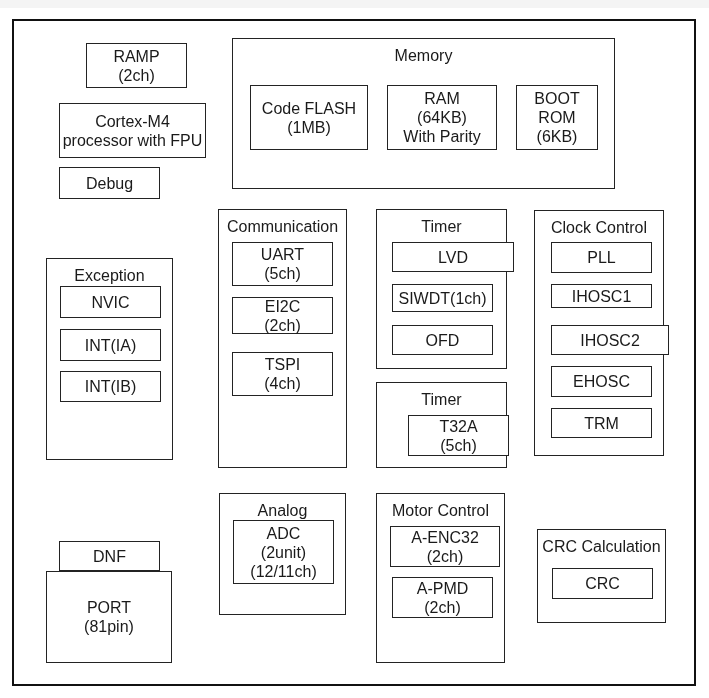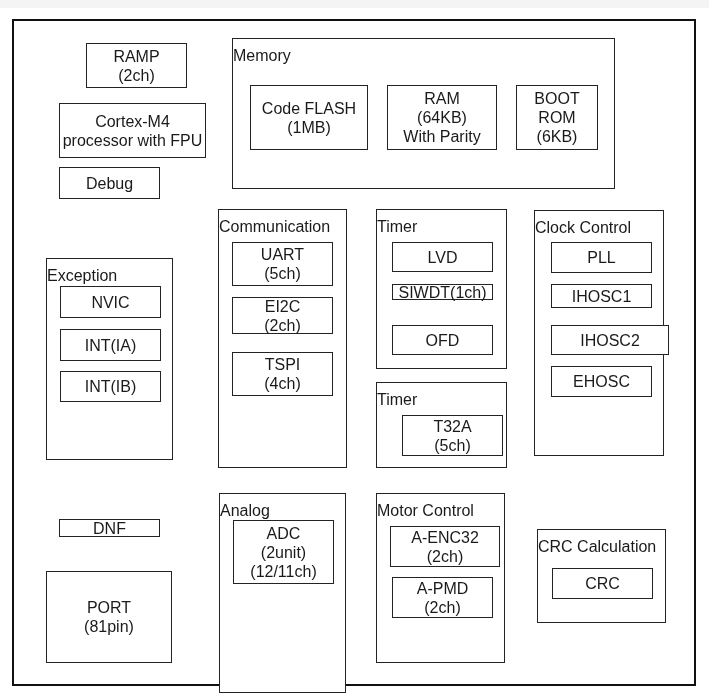--- a/index.html
+++ b/index.html
@@ -45,38 +45,38 @@
   .group {
     position: absolute;
     box-sizing: border-box;
     border: 1.5px solid #232323;
     background: #ffffff;
   }
   .gtitle {
     position: absolute;
     left: 0; right: 0;
     top: 7px;
-    text-align: left;
+    text-align: center;
     white-space: nowrap;
   }
 </style>
 </head>
 <body>
 
 <div class="stage">
   <div class="topstrip"></div>
   <div class="outline"></div>
 
   <div class="box" style="left:86px;top:43px;width:101px;height:45px">RAMP
 (2ch)</div>
   <div class="box" style="left:59px;top:103px;width:147px;height:55px">Cortex-M4
 processor with FPU</div>
   <div class="box" style="left:59px;top:167px;width:101px;height:32px">Debug</div>
   <div class="box" style="left:57px;top:437px;width:101px;height:20px">DMAC</div>
-  <div class="box" style="left:59px;top:519px;width:101px;height:18px">DNF</div>
+  <div class="box" style="left:59px;top:541px;width:101px;height:30px">DNF</div>
   <div class="box" style="left:46px;top:571px;width:126px;height:92px">PORT
 (81pin)</div>
 
   <div class="group" style="left:46px;top:258px;width:127px;height:202px">
     <div class="gtitle">Exception</div>
     <div class="box" style="left:13px;top:27px;width:101px;height:32px">NVIC</div>
     <div class="box" style="left:13px;top:112px;width:101px;height:31px">INT(IB)</div>
     <div class="box" style="left:13px;top:70px;width:101px;height:32px">INT(IA)</div>
   </div>
 
@@ -97,40 +97,41 @@
     <div class="box" style="left:13px;top:32px;width:101px;height:44px">UART
 (5ch)</div>
     <div class="box" style="left:13px;top:87px;width:101px;height:37px">EI2C
 (2ch)</div>
     <div class="box" style="left:13px;top:142px;width:101px;height:44px">TSPI
 (4ch)</div>
   </div>
 
   <div class="group" style="left:376px;top:209px;width:131px;height:160px">
     <div class="gtitle">Timer</div>
-    <div class="box" style="left:15px;top:32px;width:101px;height:30px">LVD</div>
-    <div class="box" style="left:15px;top:74px;width:101px;height:16px">SIWDT(1ch)</div>
+    <div class="box" style="left:15px;top:32px;width:122px;height:30px">LVD</div>
+    <div class="box" style="left:15px;top:74px;width:101px;height:28px">SIWDT(1ch)</div>
     <div class="box" style="left:15px;top:115px;width:101px;height:30px">OFD</div>
   </div>
 
   <div class="group" style="left:376px;top:382px;width:131px;height:86px">
     <div class="gtitle">Timer</div>
-    <div class="box" style="left:25px;top:32px;width:101px;height:41px">T32A
+    <div class="box" style="left:31px;top:32px;width:101px;height:41px">T32A
 (5ch)</div>
   </div>
 
   <div class="group" style="left:534px;top:210px;width:130px;height:246px">
     <div class="gtitle">Clock Control</div>
     <div class="box" style="left:16px;top:31px;width:101px;height:31px">PLL</div>
     <div class="box" style="left:16px;top:73px;width:101px;height:24px">IHOSC1</div>
     <div class="box" style="left:16px;top:114px;width:118px;height:30px">IHOSC2</div>
     <div class="box" style="left:16px;top:155px;width:101px;height:31px">EHOSC</div>
+    <div class="box" style="left:16px;top:197px;width:101px;height:30px">TRM</div>
   </div>
 
-  <div class="group" style="left:219px;top:493px;width:127px;height:200px">
+  <div class="group" style="left:219px;top:493px;width:127px;height:122px">
     <div class="gtitle">Analog</div>
     <div class="box" style="left:13px;top:26px;width:101px;height:64px">ADC
 (2unit)
 (12/11ch)</div>
   </div>
 
   <div class="group" style="left:376px;top:493px;width:129px;height:170px">
     <div class="gtitle">Motor Control</div>
     <div class="box" style="left:13px;top:32px;width:110px;height:41px">A-ENC32
 (2ch)</div>

